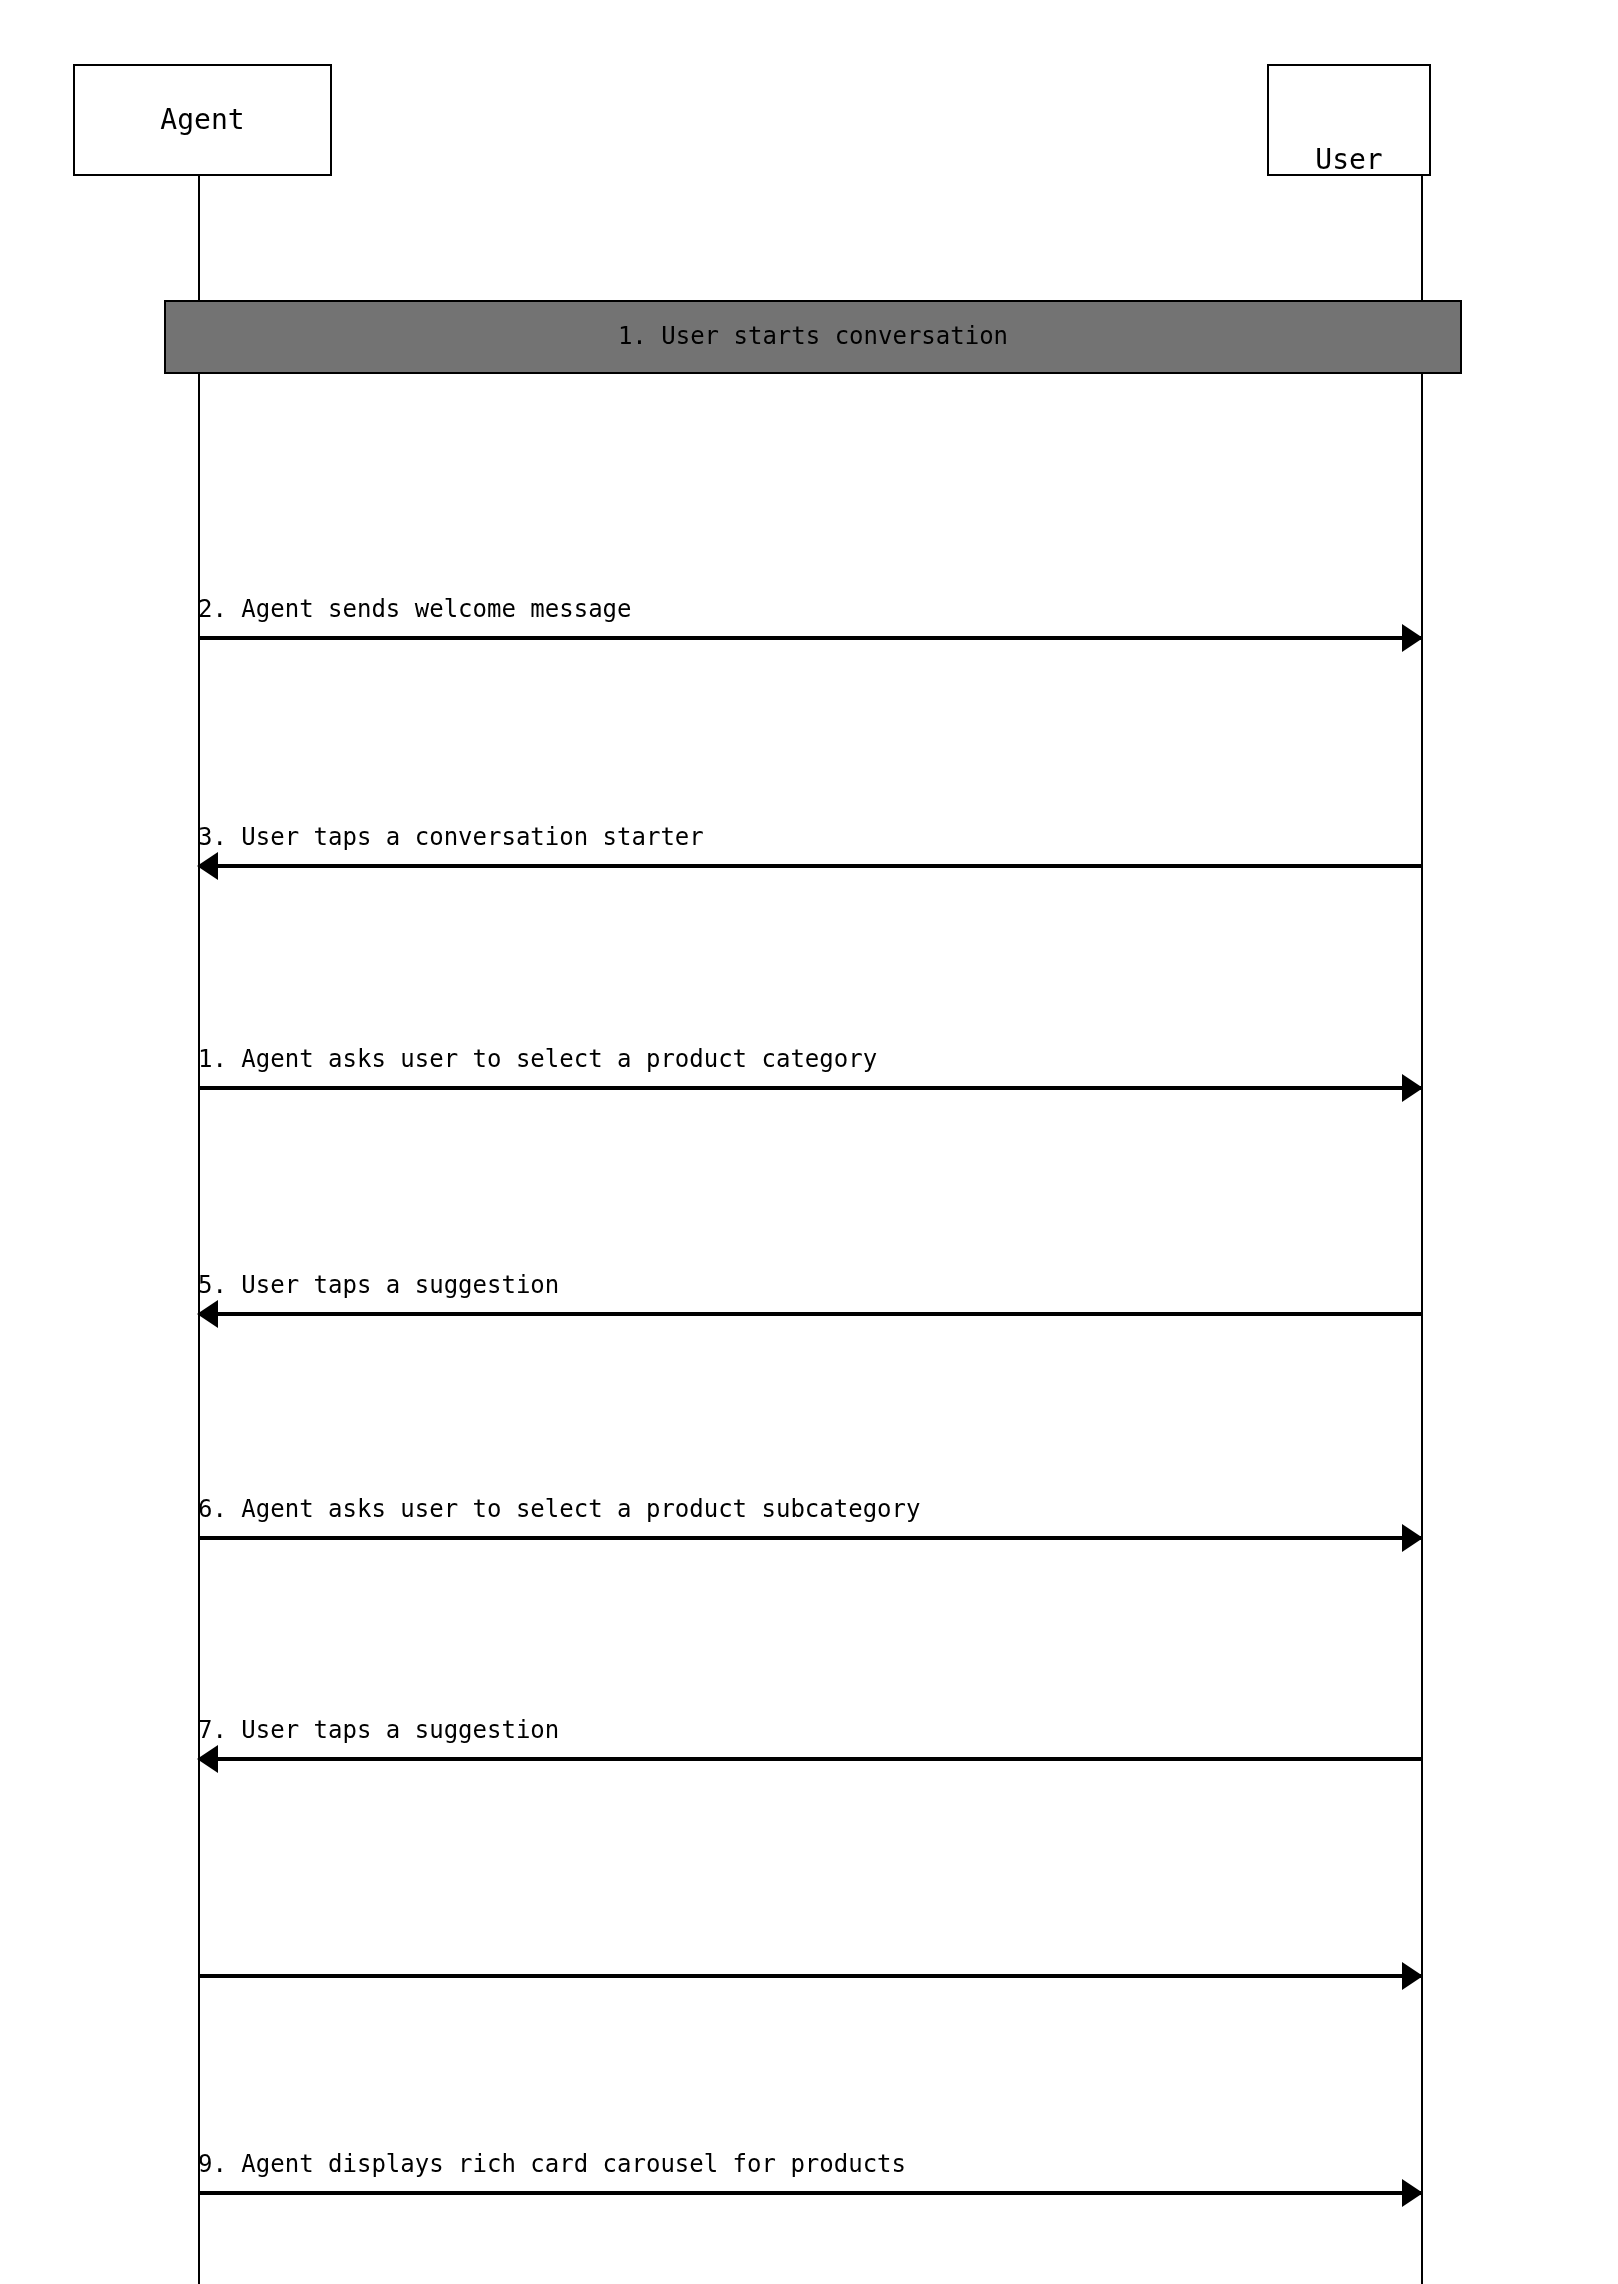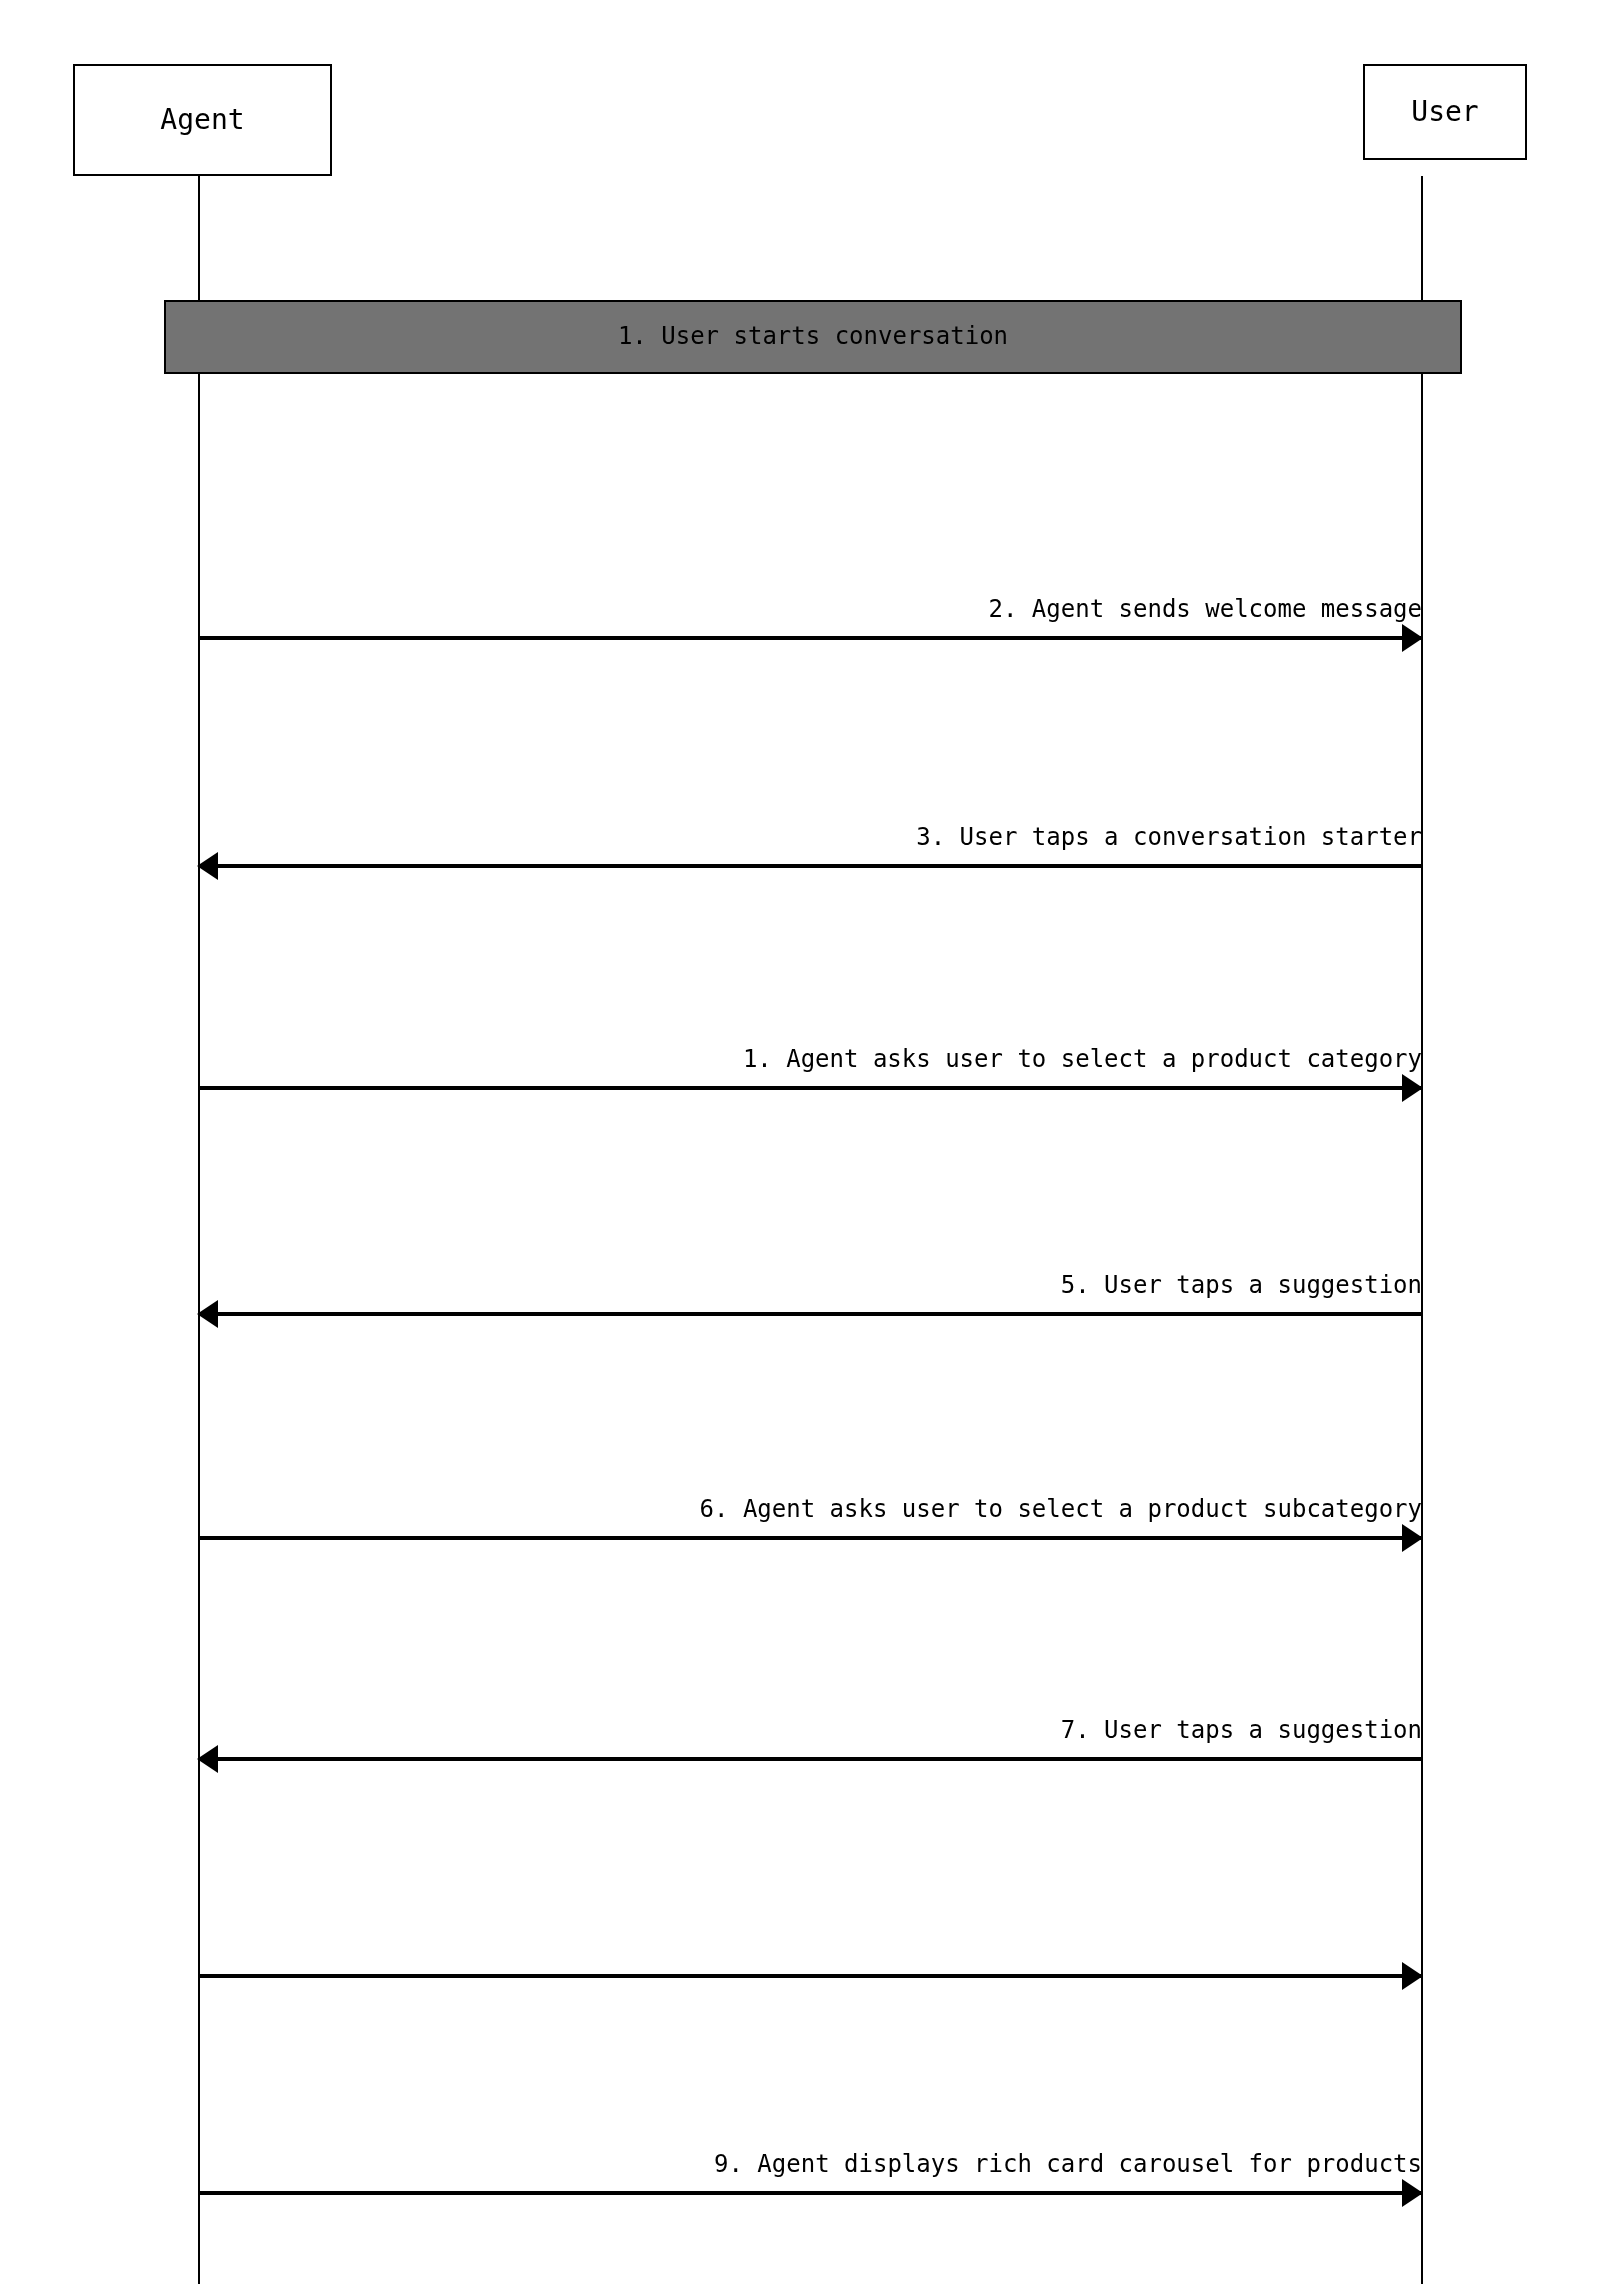--- a/index.html
+++ b/index.html
@@ -30,21 +30,21 @@
     align-items: center;
     justify-content: center;
     font-size: 28px;
     line-height: 1;
     letter-spacing: 0px;
     color: #000000;
     z-index: 5;
   }
 
   .participant-box.top-agent   { left: 73px;  top: 64px;  width: 259px; height: 112px; }
-  .participant-box.top-user    { left: 1363px; top: 64px;  width: 164px; height: 96px; }
+  .participant-box.top-user    { left: 1267px; top: 64px;  width: 164px; height: 112px; align-items: flex-end; }
 
   
   .lifeline {
     position: absolute;
     width: 2.3px;
     background: #000000;
     z-index: 1;
   }
   .lifeline.agent { left: 198px;  top: 176px; height: 3023px; }
   .lifeline.user  { left: 1421px; top: 176px; height: 3023px; }
@@ -73,21 +73,21 @@
     position: absolute;
     left: 198px;
     width: 1224px;
     z-index: 3;
   }
   .message .msg-label {
     position: absolute;
     left: 0;
     right: 0;
     bottom: 16.4px;
-    text-align: right;
+    text-align: left;
     font-size: 24px;
     line-height: 1.25;
     white-space: pre;
     color: #000000;
     margin-top: 12px;
   }
   .message .msg-line {
     position: absolute;
     left: 0;
     right: 0;

